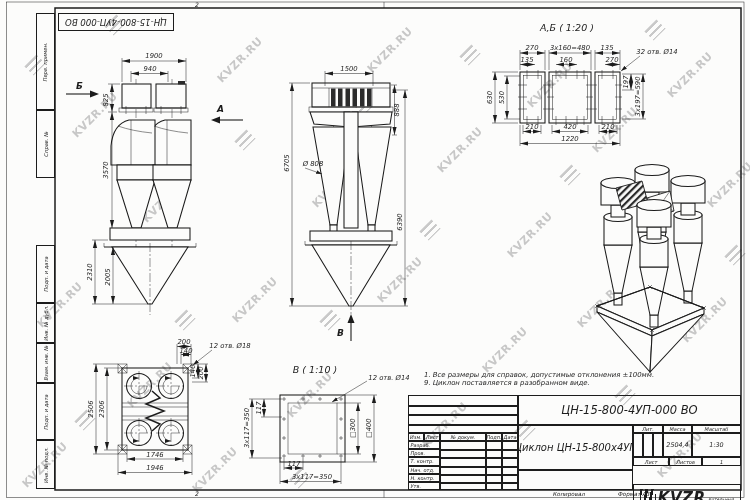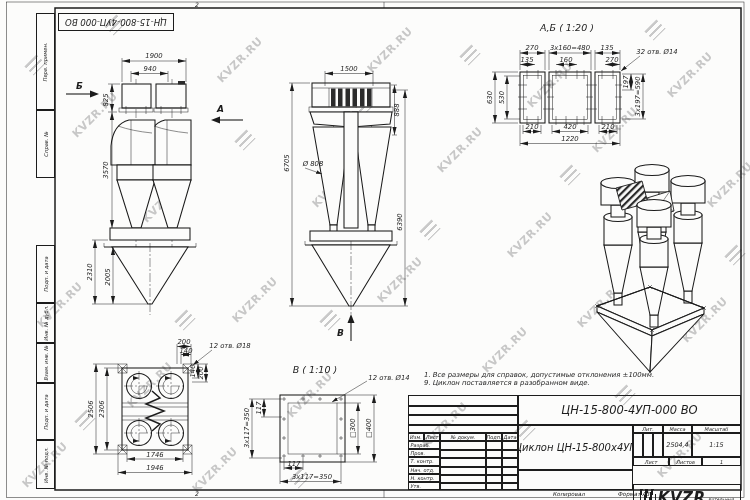--- a/index.html
+++ b/index.html
@@ -473,21 +473,21 @@
     <div class="tb med" style="left:110px;top:30px;width:115px;height:45px;">Циклон ЦН-15-800х4УП</div>
     <div class="tb" style="left:110px;top:75px;width:115px;height:20px;"></div>
 
     <div class="tb" style="left:225px;top:30px;width:30px;height:8px;">Лит.</div>
     <div class="tb" style="left:255px;top:30px;width:29px;height:8px;">Масса</div>
     <div class="tb" style="left:284px;top:30px;width:49px;height:8px;">Масштаб</div>
     <div class="tb" style="left:225px;top:38px;width:10px;height:24px;"></div>
     <div class="tb" style="left:235px;top:38px;width:10px;height:24px;"></div>
     <div class="tb" style="left:245px;top:38px;width:10px;height:24px;"></div>
     <div class="tb val" style="left:255px;top:38px;width:29px;height:24px;">2504,4</div>
-    <div class="tb val" style="left:284px;top:38px;width:49px;height:24px;">1:15</div>
+    <div class="tb val" style="left:284px;top:38px;width:49px;height:24px;">1:30</div>
 
     <div class="tb" style="left:225px;top:62px;width:36px;height:9px;">Лист</div>
     <div class="tb" style="left:261px;top:62px;width:33px;height:9px;">Листов</div>
     <div class="tb" style="left:294px;top:62px;width:39px;height:9px;">1</div>
 
     <div class="tb" style="left:225px;top:89px;width:108px;height:24px;display:flex;align-items:flex-end;justify-content:center;">
       <div class="logo-stripes"></div>
       <span class="logo-kvzr">KVZR</span>
       <div class="logo-cap" style="margin-left:3px;">
         <div>Котельный</div>

